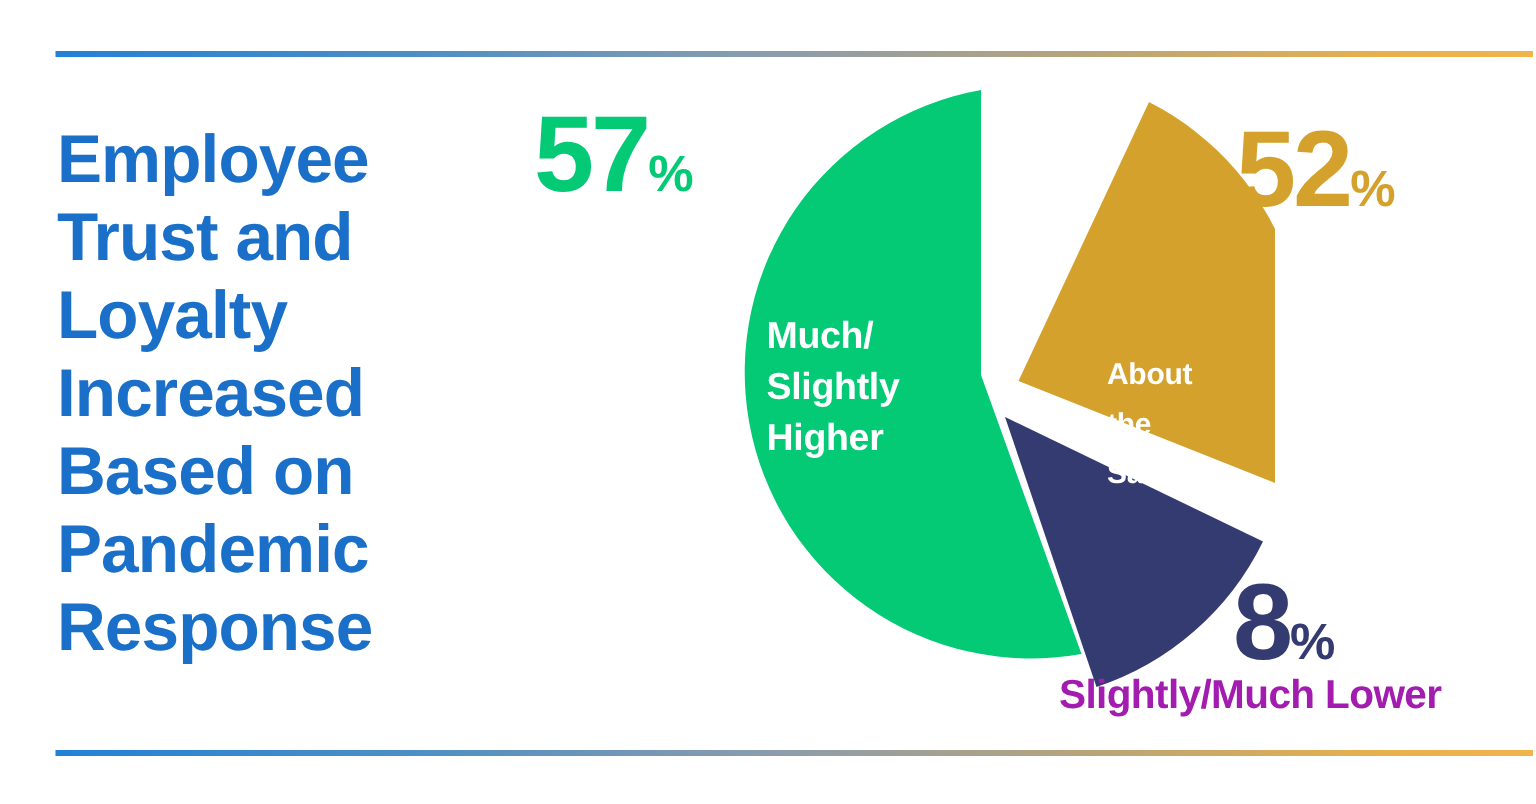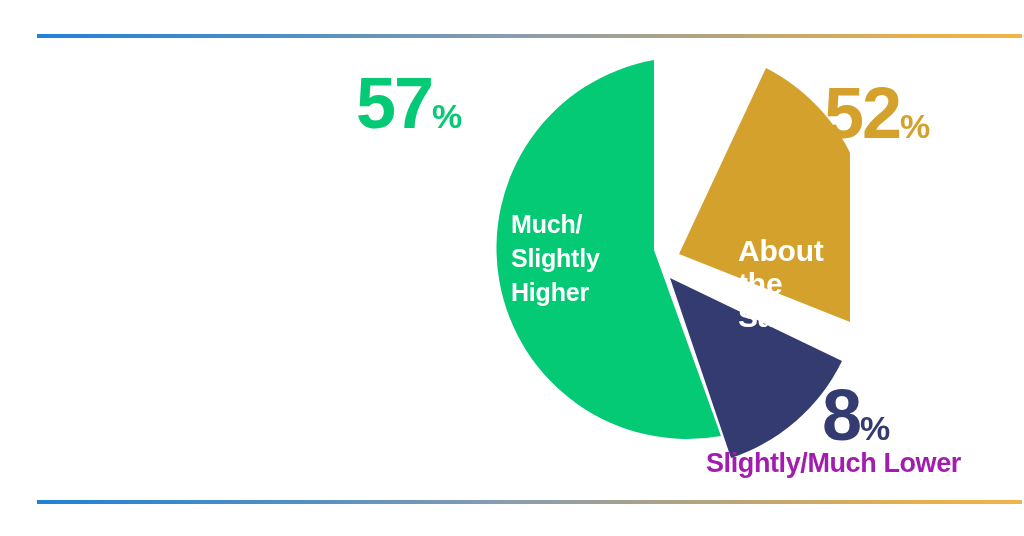--- a/index.html
+++ b/index.html
@@ -74,21 +74,21 @@
   .label-green {
     left: 511px;
     top: 171px;
     font-size: 25px;
     line-height: 34px;
     letter-spacing: -0.2px;
   }
   .label-gold {
     left: 738px;
     top: 198px;
-    font-size: 30px;
+    font-size: 20px;
     line-height: 33px;
     letter-spacing: -0.2px;
   }
 
   
   .pct {
     position: absolute;
     font-weight: bold;
     white-space: nowrap;
     letter-spacing: -2px;
@@ -111,20 +111,21 @@
     white-space: nowrap;
   }
 </style>
 </head>
 <body>
 
 <div id="infographic">
 
   <div class="rule rule-top"></div>
 
+  <div class="headline">Employee Trust and Loyalty Increased Based on Pandemic Response</div>
 
   <div class="chart-area">
 
     <svg class="pie-svg" viewBox="0 0 430 450">
 
       <path fill="#04c975" d="M 234 210 L 234 20 A 190 190 0 1 0 301 396 Z"></path>
 
       <path fill="#d4a22c" d="M 266 222 L 437 290 A 190 190 0 0 0 353 36 Z" transform="translate(-7,-8)"></path>
 
       <path fill="#343b71" d="M 248 232 L 309 412 A 190 190 0 0 0 420 315 Z" transform="translate(2,6)"></path>

